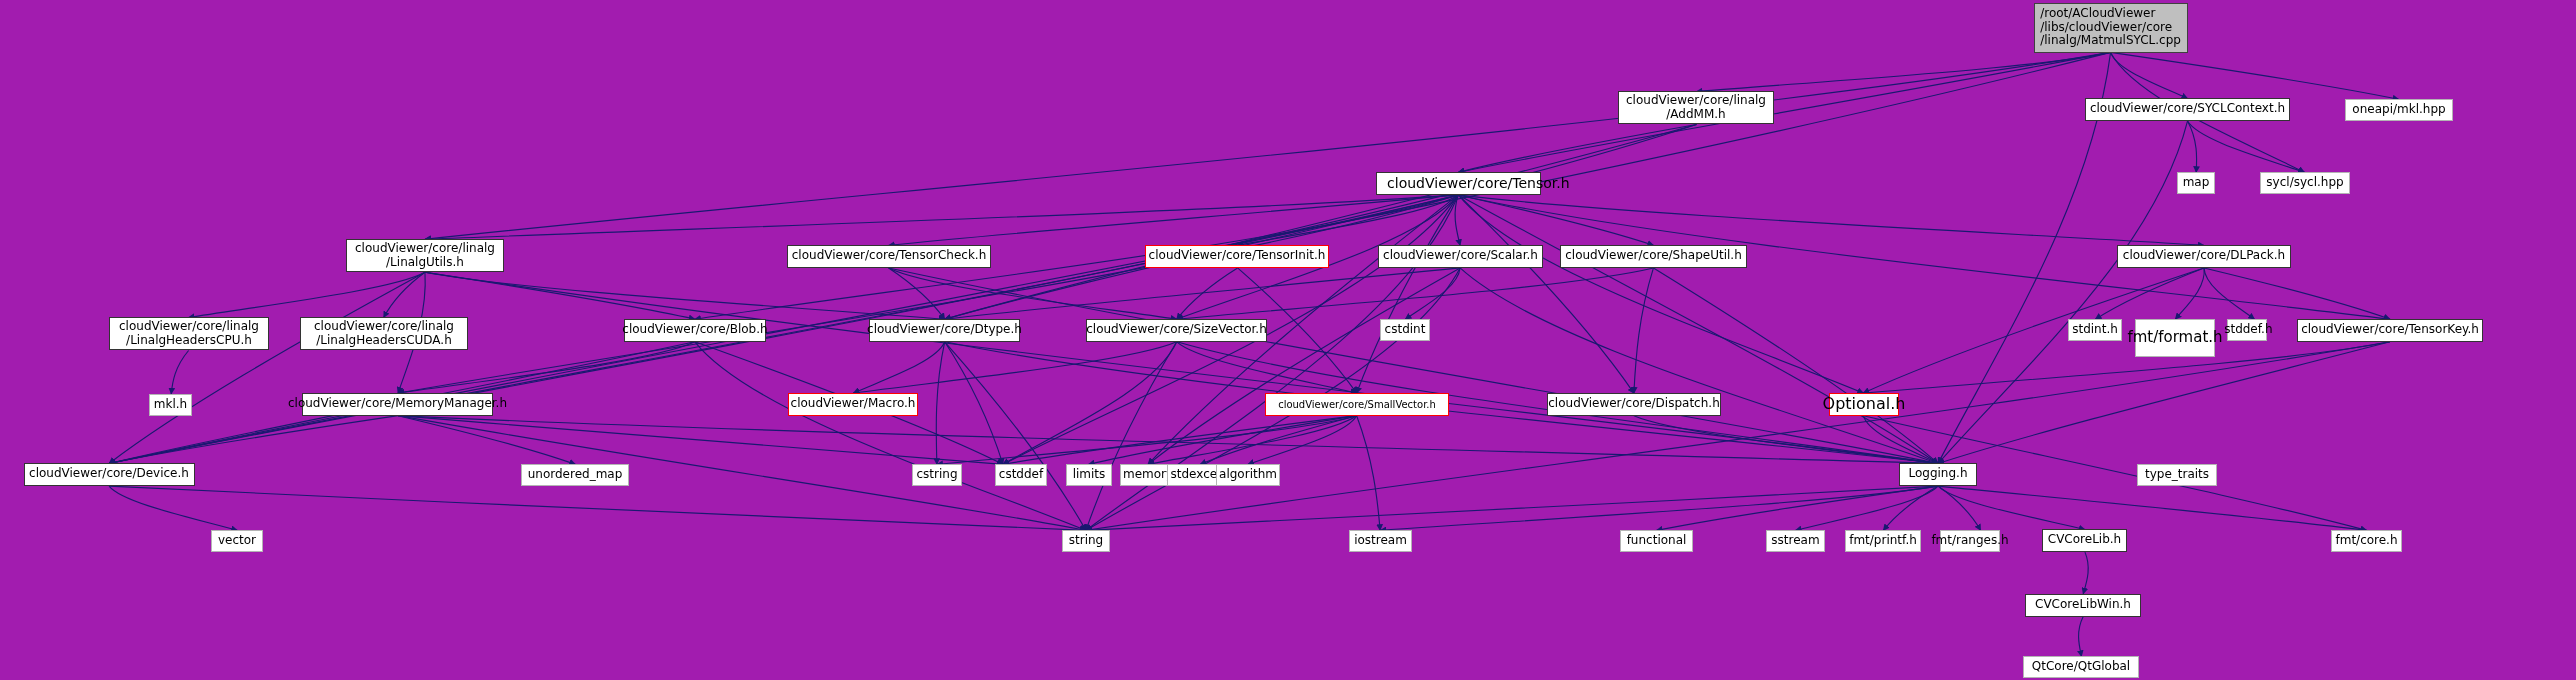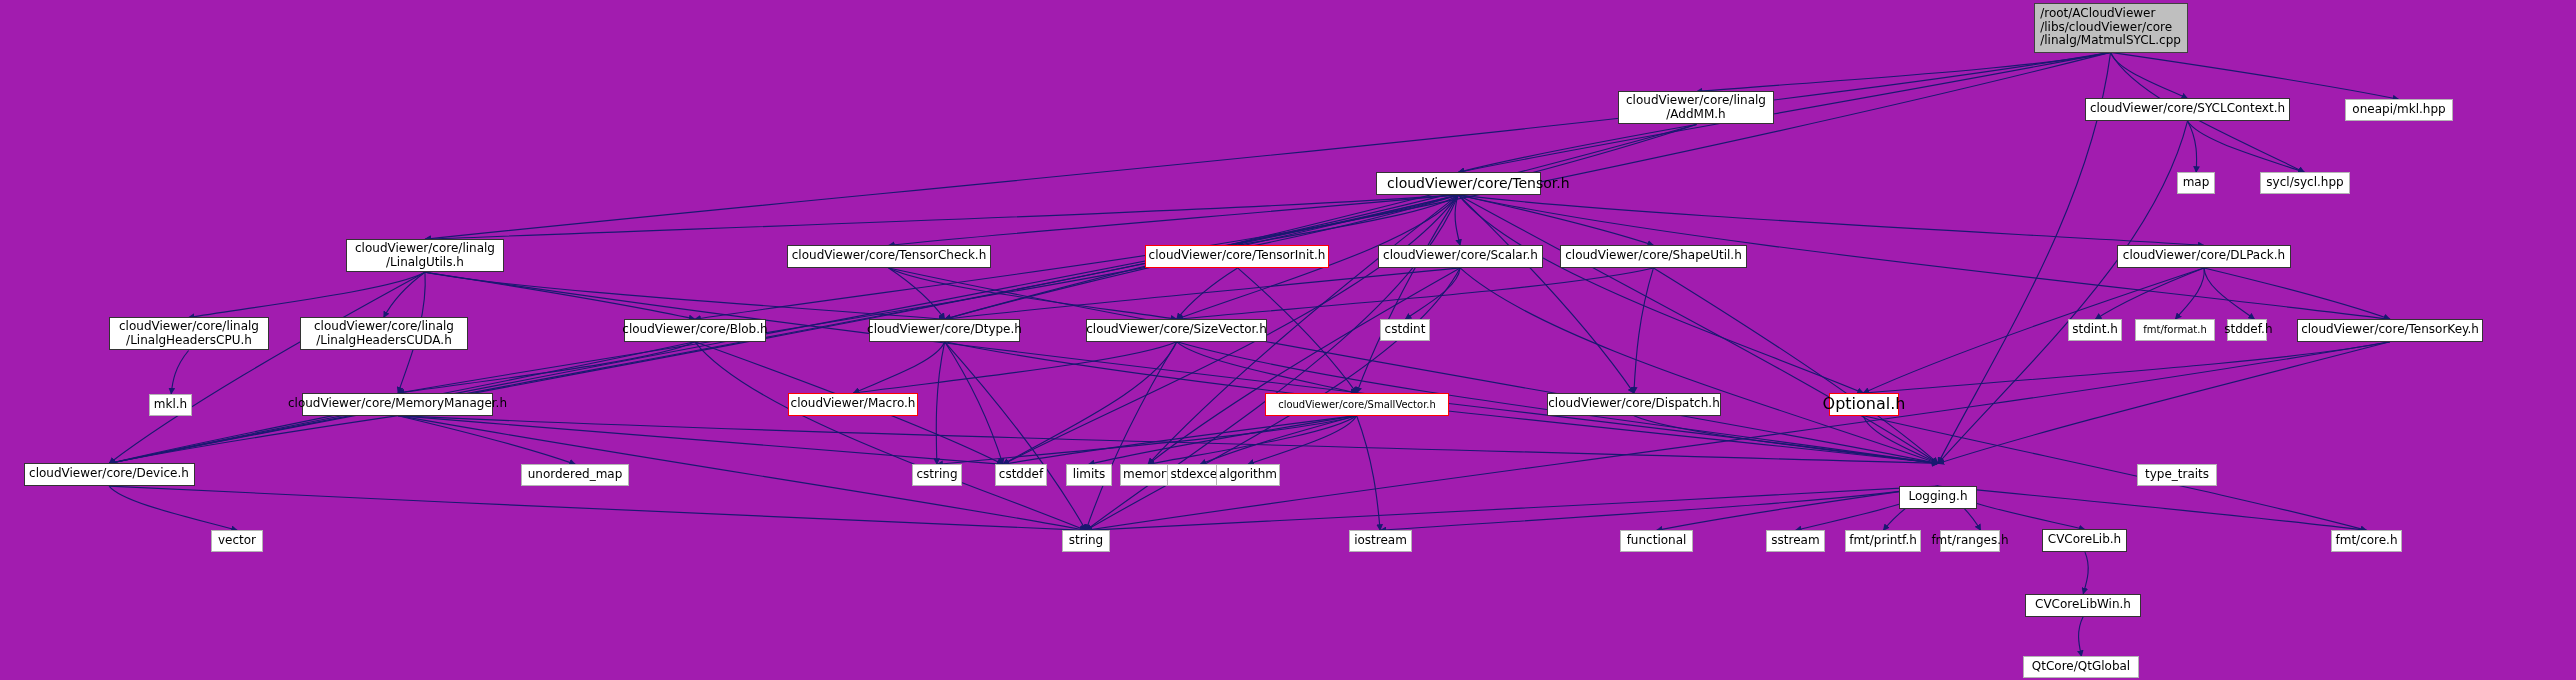--- a/index.html
+++ b/index.html
@@ -189,38 +189,38 @@
     <div class="node strong" style="left: 2117px; top: 245px; width: 174px; height: 22.6px; font-size: 12px;">cloudViewer/core/DLPack.h</div>
     <div class="node strong multiline" style="left: 109px; top: 317px; width: 160px; height: 33px; font-size: 12px;">cloudViewer/core/linalg
 /LinalgHeadersCPU.h</div>
     <div class="node strong multiline" style="left: 300px; top: 317px; width: 168px; height: 33px; font-size: 12px;">cloudViewer/core/linalg
 /LinalgHeadersCUDA.h</div>
     <div class="node strong" style="left: 624px; top: 319px; width: 142px; height: 22.6px; font-size: 12px;">cloudViewer/core/Blob.h</div>
     <div class="node strong" style="left: 869px; top: 319px; width: 151px; height: 22.6px; font-size: 12px;">cloudViewer/core/Dtype.h</div>
     <div class="node strong" style="left: 1086px; top: 319px; width: 181px; height: 22.6px; font-size: 12px;">cloudViewer/core/SizeVector.h</div>
     <div class="node plain" style="left: 1380px; top: 319px; width: 50px; height: 22px; font-size: 12px;">cstdint</div>
     <div class="node plain" style="left: 2068px; top: 319px; width: 54px; height: 22px; font-size: 12px;">stdint.h</div>
-    <div class="node plain" style="left: 2135px; top: 319px; width: 80px; height: 22px; font-size: 10px;">fmt/format.h</div>
+    <div class="node plain" style="left: 2135px; top: 319px; width: 80px; height: 38px; font-size: 15px;">fmt/format.h</div>
     <div class="node plain" style="left: 2227px; top: 319px; width: 40px; height: 22px; font-size: 12px; padding-left: 7px;">stddef.h</div>
     <div class="node strong" style="left: 2297px; top: 319px; width: 186px; height: 22.6px; font-size: 12px;">cloudViewer/core/TensorKey.h</div>
     <div class="node plain" style="left: 149px; top: 394px; width: 43px; height: 22px; font-size: 12px;">mkl.h</div>
     <div class="node strong" style="left: 302px; top: 393px; width: 191px; height: 22.6px; font-size: 12px;">cloudViewer/core/MemoryManager.h</div>
     <div class="node red" style="left: 788px; top: 393px; width: 130px; height: 22.6px; font-size: 12px;">cloudViewer/Macro.h</div>
     <div class="node red" style="left: 1265px; top: 393px; width: 184px; height: 22.6px; font-size: 10px;">cloudViewer/core/SmallVector.h</div>
     <div class="node strong" style="left: 1547px; top: 393px; width: 174px; height: 22.6px; font-size: 12px;">cloudViewer/core/Dispatch.h</div>
     <div class="node red" style="left: 1829px; top: 393px; width: 70px; height: 22.6px; font-size: 16px;">Optional.h</div>
     <div class="node strong" style="left: 23.5px; top: 463px; width: 171px; height: 22.6px; font-size: 12px;">cloudViewer/core/Device.h</div>
     <div class="node plain" style="left: 521px; top: 464px; width: 108px; height: 22px; font-size: 12px;">unordered_map</div>
     <div class="node plain" style="left: 912px; top: 464px; width: 50px; height: 22px; font-size: 12px;">cstring</div>
     <div class="node plain" style="left: 995px; top: 464px; width: 52px; height: 22px; font-size: 12px;">cstddef</div>
     <div class="node plain" style="left: 1066px; top: 464px; width: 46px; height: 22px; font-size: 12px;">limits</div>
     <div class="node plain" style="left: 1120px; top: 464px; width: 56px; height: 22px; font-size: 12px;">memory</div>
     <div class="node plain" style="left: 1167px; top: 464px; width: 66px; height: 22px; font-size: 12px;">stdexcept</div>
     <div class="node plain" style="left: 1216px; top: 464px; width: 64px; height: 22px; font-size: 12px;">algorithm</div>
-    <div class="node strong" style="left: 1899px; top: 463px; width: 78px; height: 22.6px; font-size: 12px; margin-top: 23px;">Logging.h</div>
+    <div class="node strong" style="left: 1899px; top: 463px; width: 78px; height: 22.6px; font-size: 12px;">Logging.h</div>
     <div class="node plain" style="left: 2137px; top: 464px; width: 80px; height: 22px; font-size: 12px;">type_traits</div>
     <div class="node plain" style="left: 211px; top: 530px; width: 52px; height: 22px; font-size: 12px;">vector</div>
     <div class="node plain" style="left: 1062px; top: 530px; width: 48px; height: 22px; font-size: 12px;">string</div>
     <div class="node plain" style="left: 1349px; top: 530px; width: 63px; height: 22px; font-size: 12px;">iostream</div>
     <div class="node plain" style="left: 1620px; top: 530px; width: 73px; height: 22px; font-size: 12px;">functional</div>
     <div class="node plain" style="left: 1766px; top: 530px; width: 59px; height: 22px; font-size: 12px;">sstream</div>
     <div class="node plain" style="left: 1845px; top: 530px; width: 76px; height: 22px; font-size: 12px;">fmt/printf.h</div>
     <div class="node plain" style="left: 1940px; top: 530px; width: 60px; height: 22px; font-size: 12px;">fmt/ranges.h</div>
     <div class="node strong" style="left: 2042px; top: 529px; width: 85px; height: 22.6px; font-size: 12px;">CVCoreLib.h</div>
     <div class="node plain" style="left: 2331px; top: 530px; width: 71px; height: 22px; font-size: 12px;">fmt/core.h</div>

